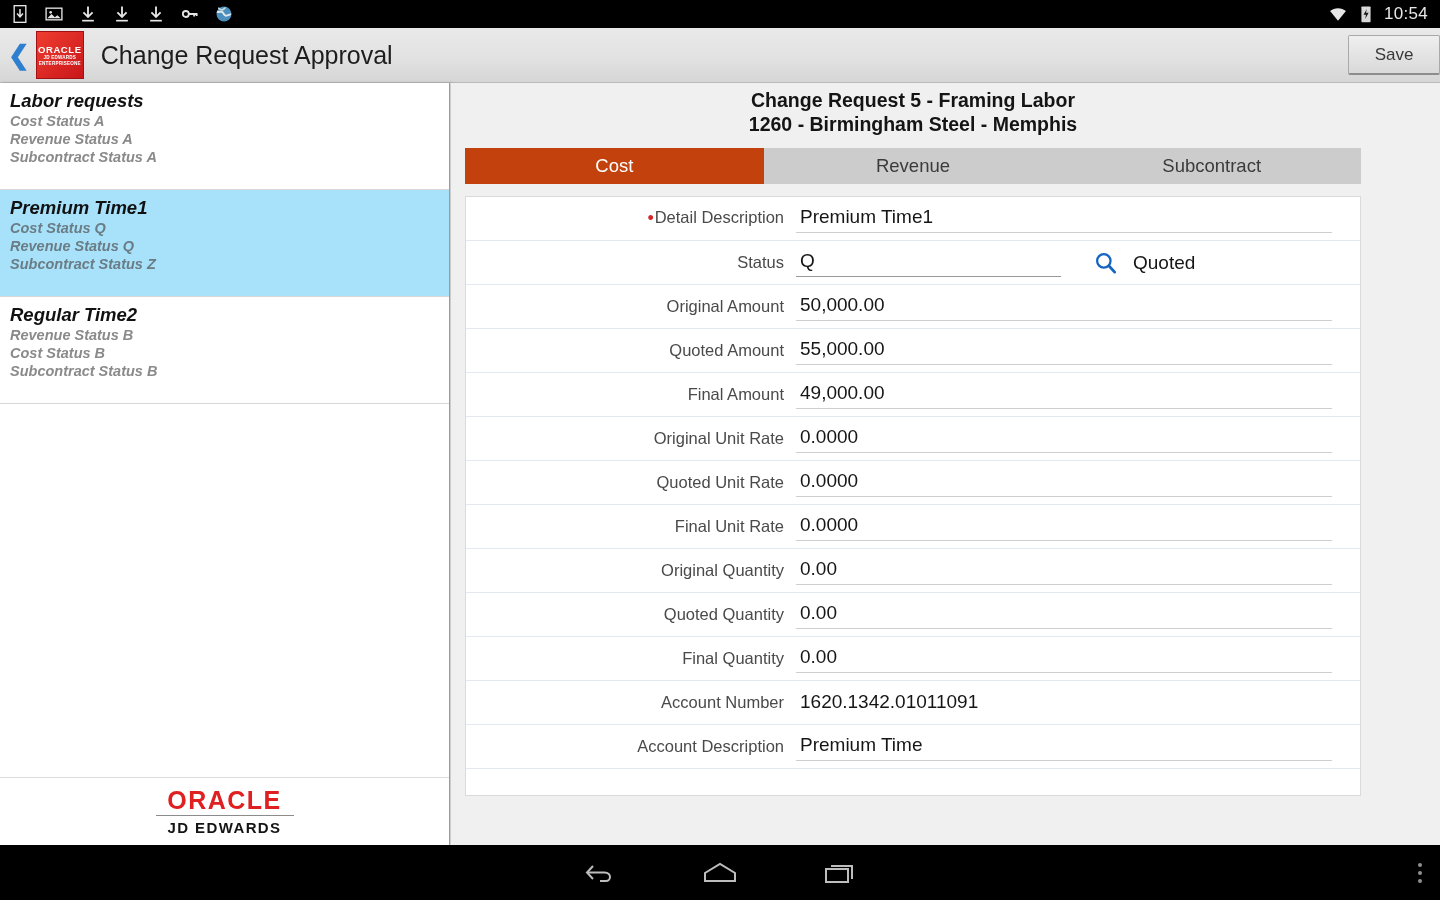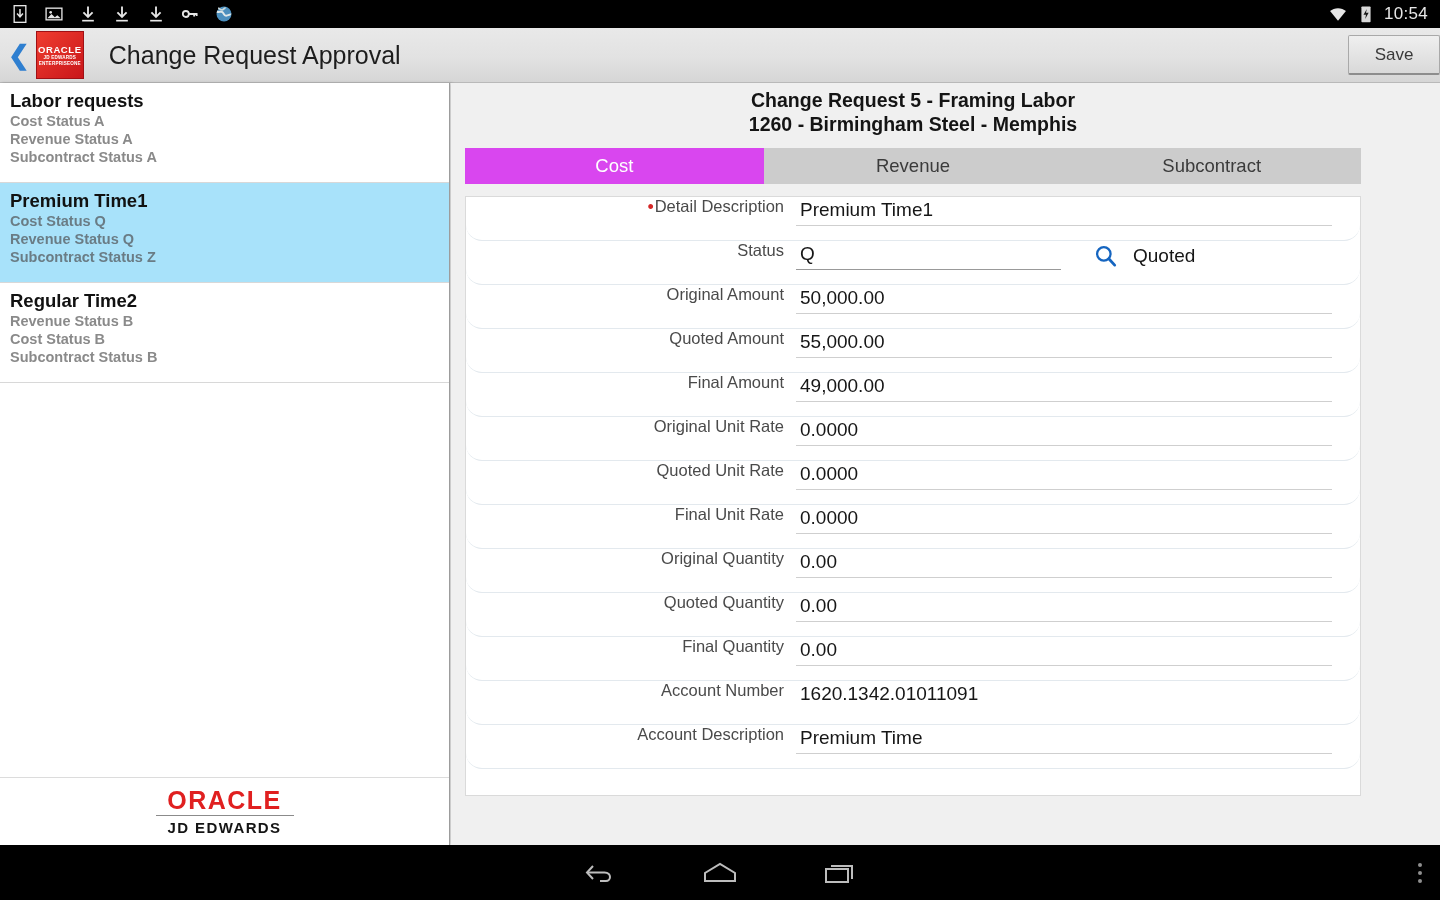--- a/index.html
+++ b/index.html
@@ -33,42 +33,42 @@
     font-weight: bold; cursor: pointer;
   }
   .jde-logo {
     width: 48px; height: 48px; background: linear-gradient(135deg,#ef3d30 0%, #c9161a 100%);
     border: 1px solid #a01015; display: flex; flex-direction: column;
     align-items: center; justify-content: center; color: #fff; flex: none;
   }
   .jde-logo .l1 { font-size: 9.5px; font-weight: bold; letter-spacing: .6px; line-height: 11px; }
   .jde-logo .l2 { font-size: 4.6px; font-weight: bold; letter-spacing: .2px; line-height: 6px; }
   .jde-logo .l3 { font-size: 4.6px; font-weight: bold; letter-spacing: .2px; line-height: 6px; }
-  .appbar-title { font-size: 25px; color: #1d1d1d; margin-left: 25px; }
+  .appbar-title { font-size: 25px; color: #1d1d1d; margin-left: 17px; }
   .save-btn {
     margin-left: auto; 
     width: 92px; height: 40px;
     background: linear-gradient(to bottom,#efefef 0%,#d9d9d9 100%);
     border: 1px solid #a9a9a9; border-bottom: 2px solid #8d8d8d;
     border-radius: 2px; font-size: 17px; color: #3a3a3a;
     display: flex; align-items: center; justify-content: center; cursor: pointer;
   }
 
   
   .content { position: absolute; top: 83px; left: 0; width: 1440px; height: 762px; background: #f0f0f0; }
 
   
   .sidebar {
     position: absolute; left: 0; top: 0; width: 450px; height: 762px;
     background: #fff; border-right: 1px solid #9c9c9c;
     box-shadow: 2px 0 3px rgba(0,0,0,.18);
   }
   .list-item {
-    padding: 6px 10px 16px 10px; border-bottom: 1px solid #d8d8d8;
-    background: #fff; cursor: pointer;
+    padding: 6px 10px 23px 10px; border-bottom: 1px solid #d8d8d8;
+    background: #fff; cursor: pointer; font-style: italic;
   }
   .list-item.selected { background: #a8e2fa; }
   .li-title { font-size: 18.5px; font-weight: bold; color: #111; line-height: 23px; }
   .li-sub { font-size: 14.5px; font-weight: bold; color: #8a8a8a; line-height: 18px; }
   .list-item.selected .li-sub { color: #6a7c85; }
   .sidebar-footer {
     position: absolute; bottom: 0; left: 0; width: 449px; height: 68px;
     background: #fff; border-top: 1px solid #dcdcdc;
     display: flex; flex-direction: column; align-items: center; justify-content: center;
   }
@@ -80,27 +80,27 @@
   .main {
     position: absolute; left: 451px; top: 0; width: 924px; height: 762px;
     background: #f0f0f0; overflow: hidden;
   }
   .cr-head { padding-top: 5px; text-align: center; }
   .cr-head div { font-size: 19.5px; font-weight: bold; color: #141414; line-height: 24px; }
 
   .tabs { display: flex; margin: 12px 14px 0 14px; height: 36px; background: #cccccc; }
   .tab { flex: 1; display: flex; align-items: center; justify-content: center;
          font-size: 18.5px; color: #3b3b3b; cursor: pointer; }
-  .tab.active { background: #d946ef; color: #ffffff; }
+  .tab.active { background: #c2410c; color: #ffffff; }
 
   .form {
     margin: 12px 14px 0 14px; background: #fff; border: 1px solid #dadada;
     height: 600px; overflow: hidden;
   }
-  .frow { display: flex; align-items: flex-start; min-height: 44px; border-bottom: 1px solid #e3e9ee; border-radius: 16px; }
+  .frow { display: flex; align-items: center; min-height: 44px; border-bottom: 1px solid #e3e9ee; }
   .flabel {
     width: 330px; flex: none; text-align: right; padding-right: 12px;
     font-size: 16.5px; color: #4a4a4a;
   }
   .req-dot { color: #d42626; font-size: 18px; vertical-align: middle; margin-right: 1px; }
   .fval { flex: 1; padding-right: 28px; position: relative; }
   .fval .txt {
     font-size: 19px; color: #161616; padding: 2px 0 4px 4px;
     border-bottom: 1px solid #cfcfcf; min-height: 26px;
   }

